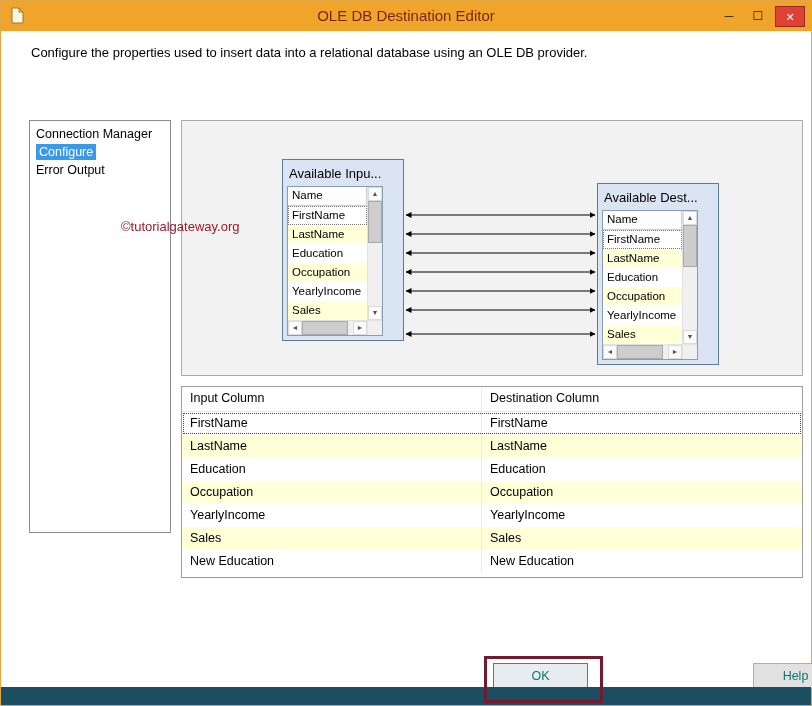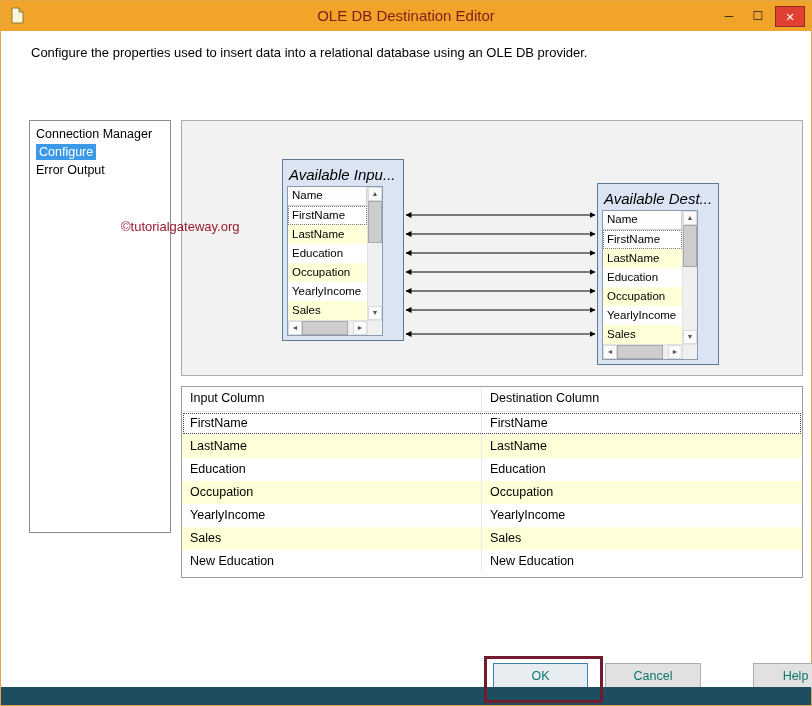--- a/index.html
+++ b/index.html
@@ -27,21 +27,21 @@
 
   
   .map-panel { position:absolute; left:180px; top:119px; width:622px; height:256px;
                background:#F2F2F2; border:1px solid #ABABAB; box-sizing:border-box; }
   .lines { position:absolute; left:222px; top:0; }
 
   .listbox { position:absolute; top:38px; width:122px; background:var(--listbox-bg,#DAE4F2);
              border:1px solid var(--listbox-border,#5E7A99); box-sizing:border-box; padding:4px; }
   .listbox.input { left:100px; }
   .listbox.dest  { left:415px;margin-top:24px; }
-  .lb-title { height:22px; font-size:15px; padding:2px 1px 0 2px; white-space:nowrap; overflow:hidden; box-sizing:border-box;font-style:italic; }
+  .lb-title { height:22px; font-size:13px; padding:2px 1px 0 2px; white-space:nowrap; overflow:hidden; box-sizing:border-box; }
   .lb-inner { background:#fff; border:1px solid #8A9CB2; width:96px; box-sizing:border-box;
               display:grid; grid-template-columns:1fr 15px; grid-template-rows:133px 15px; }
   .lb-content { grid-column:1; grid-row:1; overflow:hidden; }
   .lb-header { height:19px; line-height:17px; font-size:11.5px; padding-left:4px; background:#FDFDFD;
                border-bottom:1px solid #CFCFCF; border-right:1px solid #CFCFCF; box-sizing:border-box; }
   .lb-row { height:19px; line-height:19px; font-size:11.5px; padding-left:4px; white-space:nowrap; overflow:hidden; }
   .lb-row:nth-child(odd) { background:var(--row-yellow,#FFFFD8); }
   .lb-row.focused { outline:1px dotted #777; outline-offset:-1px; }
 
   .vscroll { grid-column:2; grid-row:1; background:#F0F0F0; border-left:1px solid #E2E2E2;
@@ -222,17 +222,16 @@
       <div class="td col2">Sales</div>
     </div>
     <div class="trow">
       <div class="td col1">New Education</div>
       <div class="td col2">New Education</div>
     </div>
   </div>
 
   <div class="annotation"></div>
   <button class="btn ok">OK</button>
-  <button class="btn cancel">Cancel</button>
   <button class="btn help">Help</button>
 
   <div class="footer-strip"></div>
 </div>
 
 </body></html>

